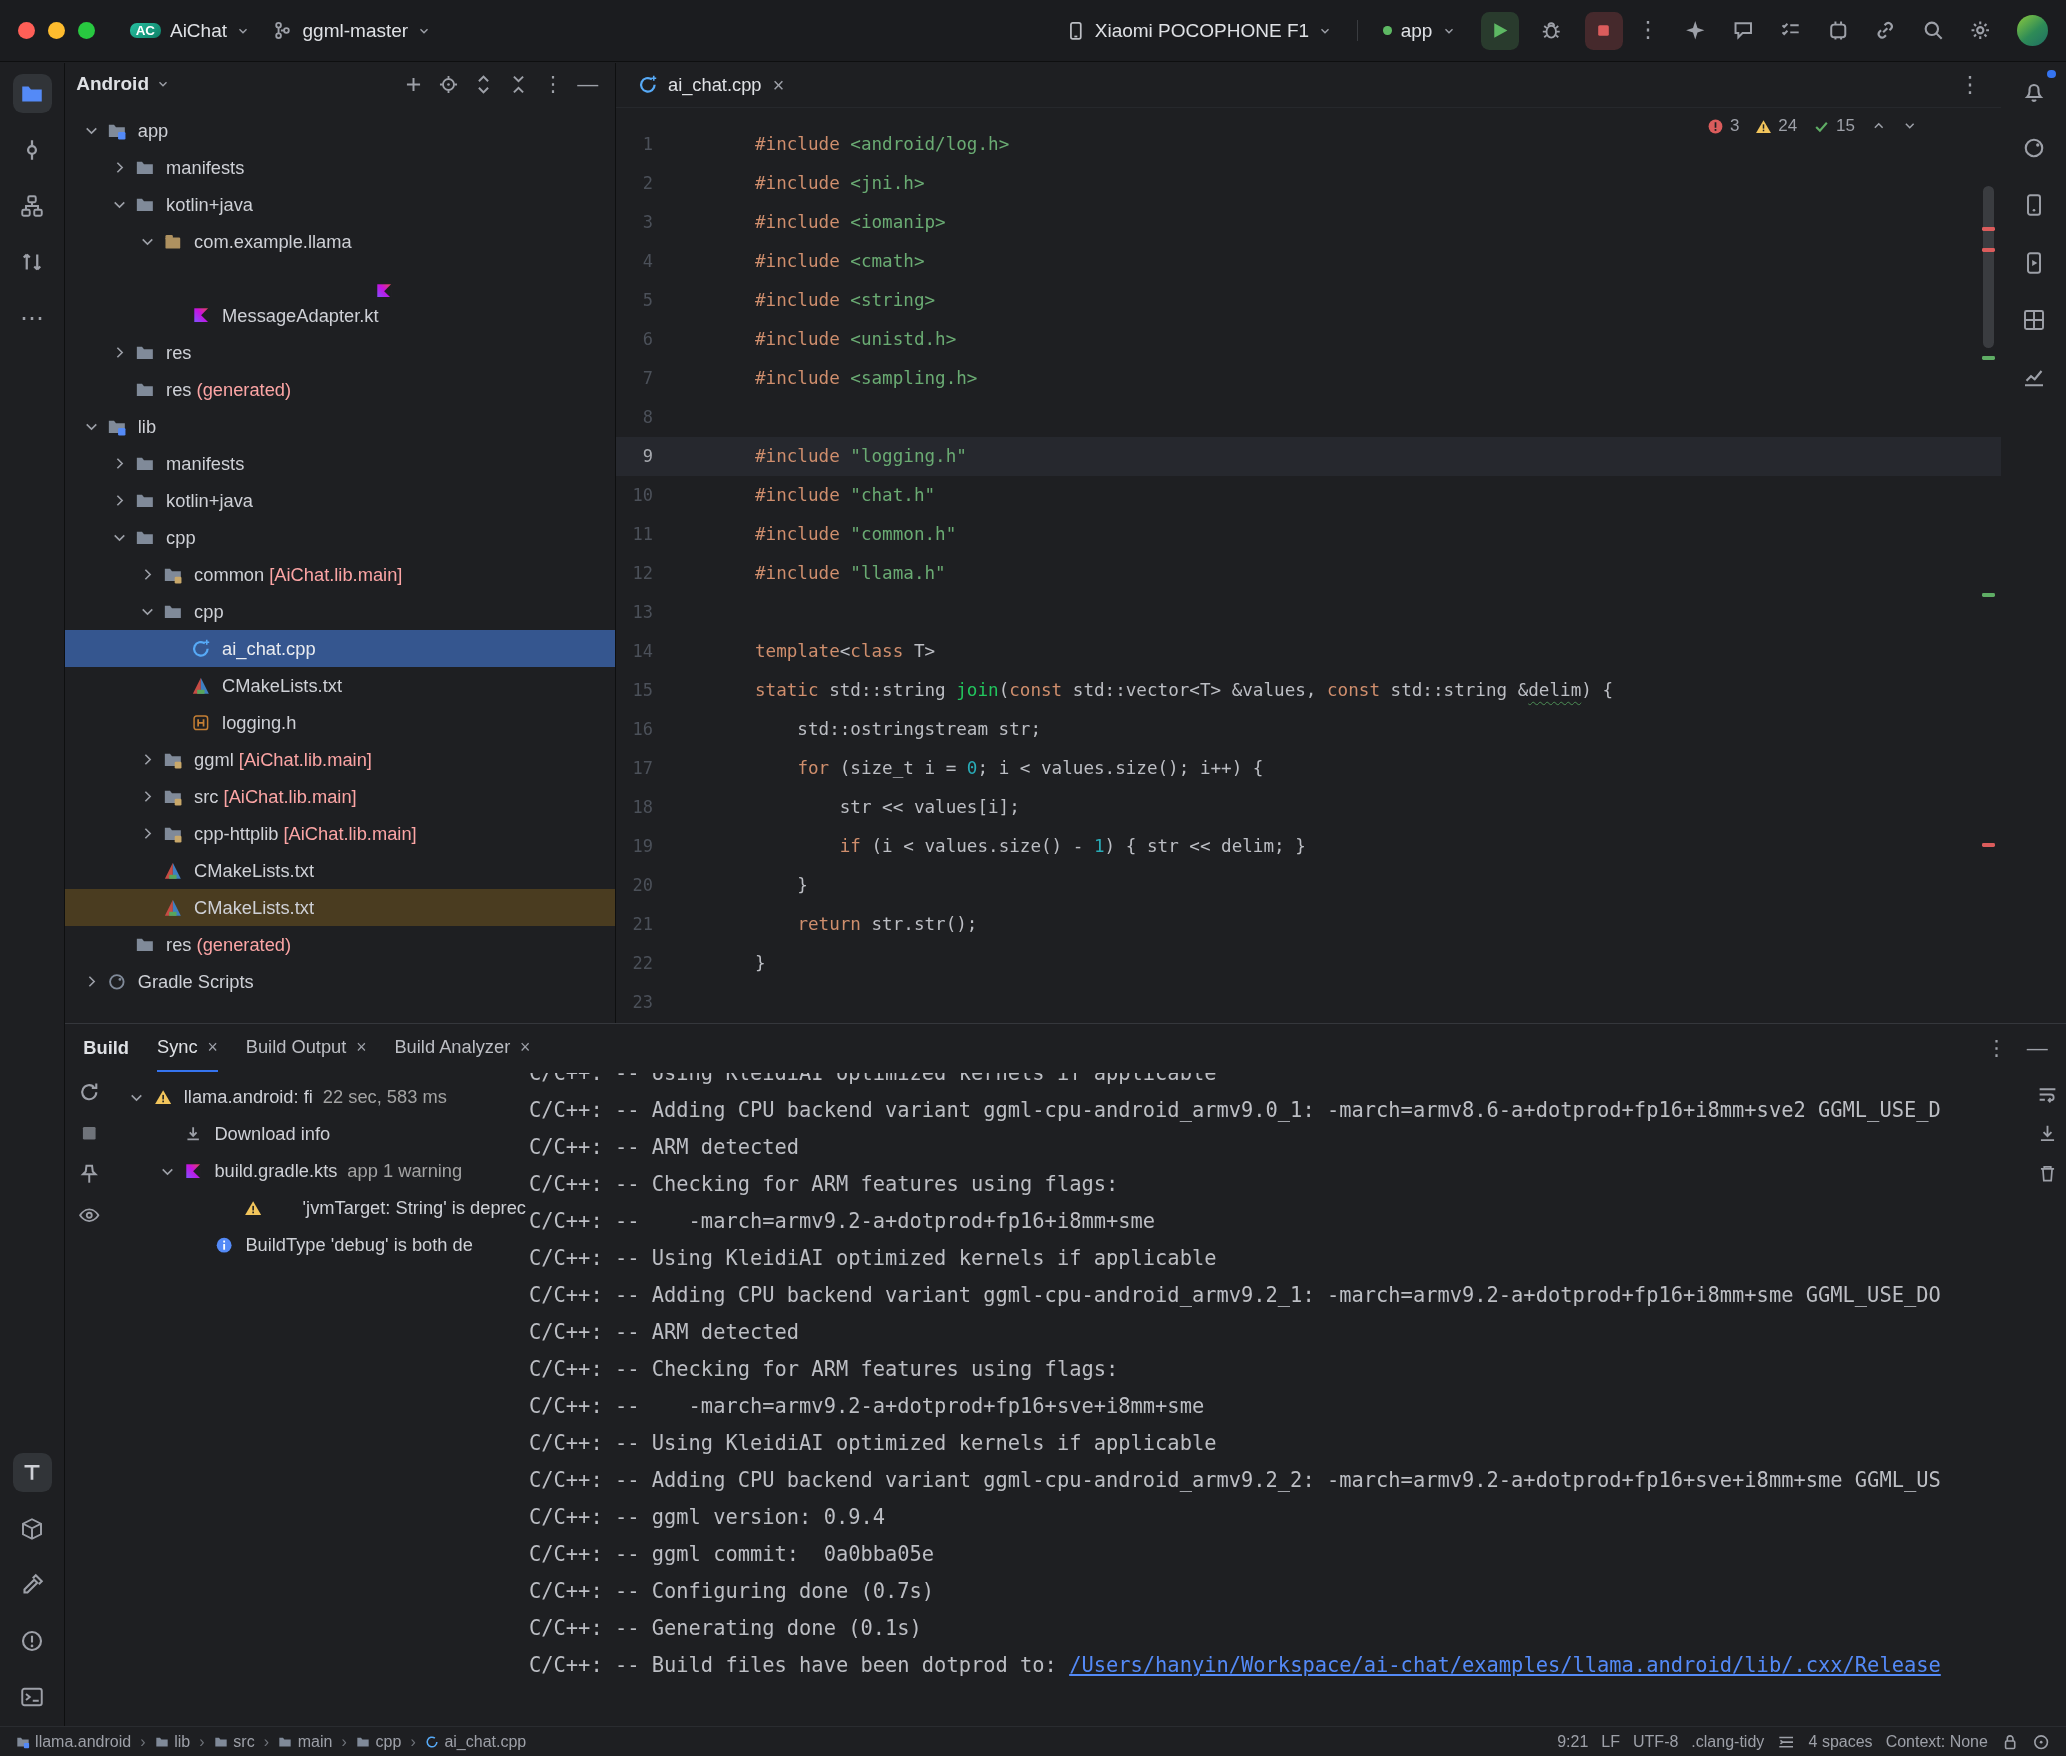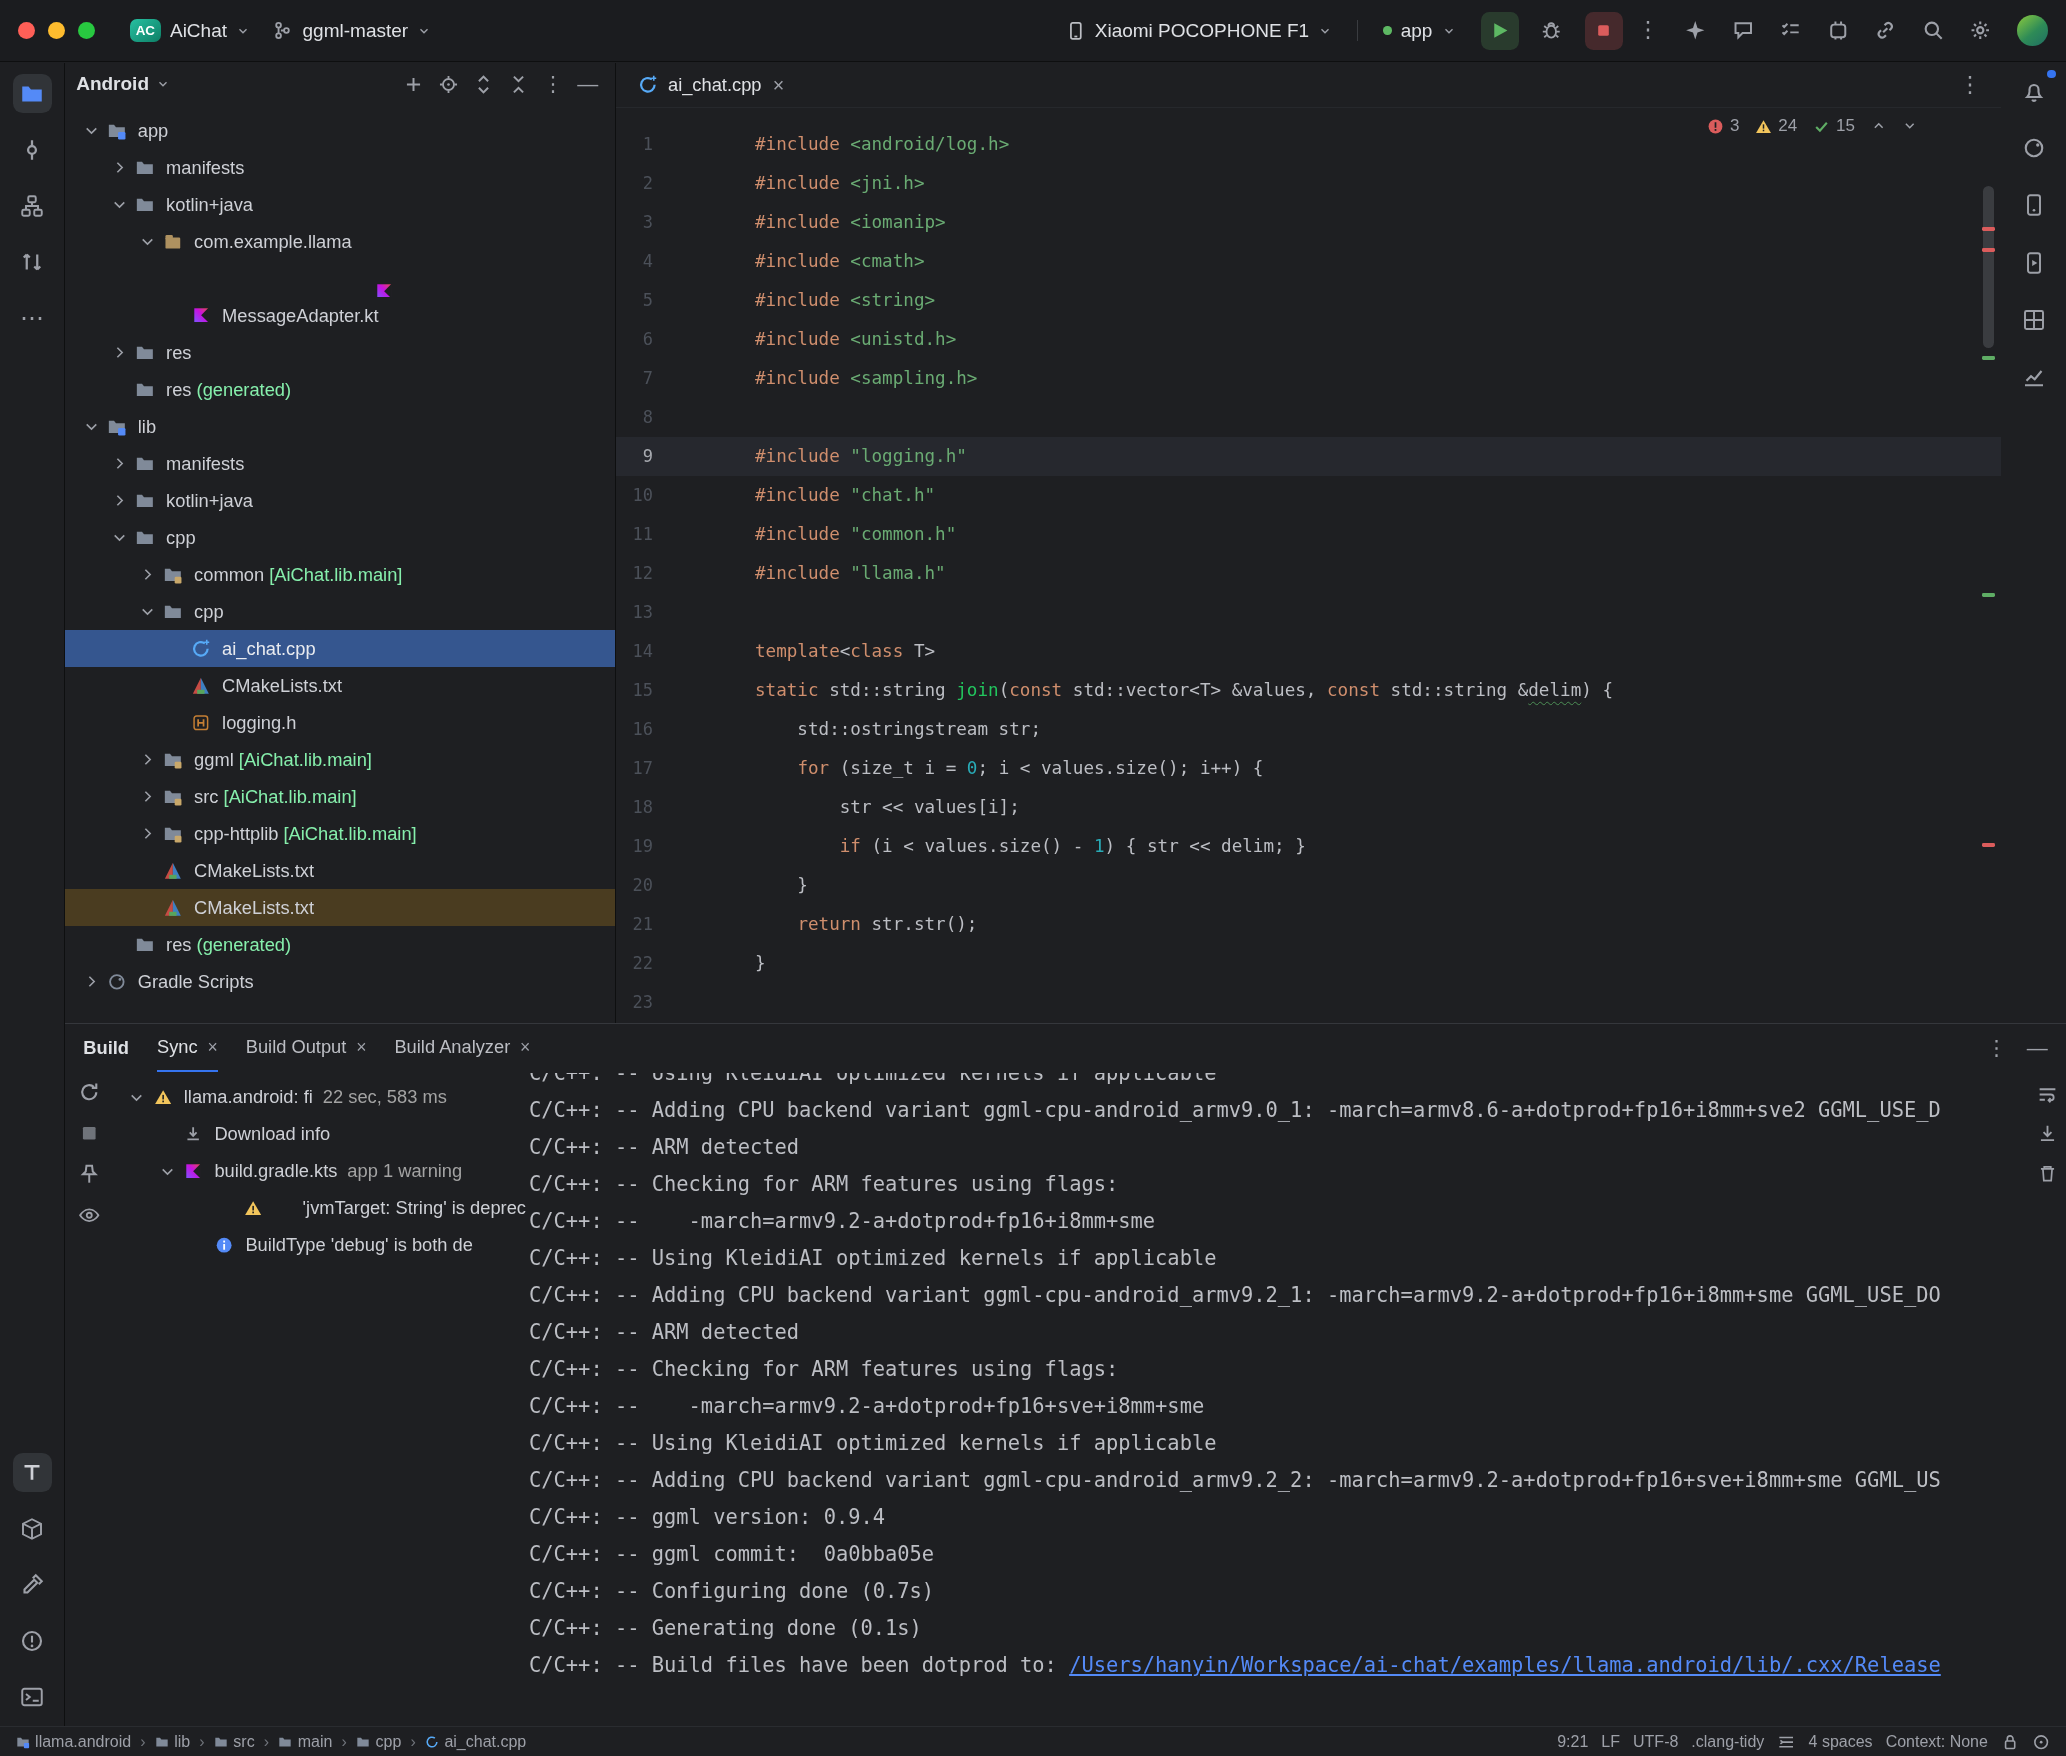--- a/index.html
+++ b/index.html
@@ -6,21 +6,21 @@
 html,body{width:2066px;height:1757px}
 body{position:relative;background:#1E1F22;color:#DFE1E5;font-family:"Liberation Sans",sans-serif;overflow:hidden}
 svg{display:block}
 .mono{font-family:"DejaVu Sans Mono",monospace}
 
 .titlebar{position:absolute;left:0;top:0;width:2066px;height:62px;background:#1B1C1F;border-bottom:0.7px solid #0E0F10;display:flex;align-items:center;padding:0 18.3px;z-index:20}
 .traffic{display:flex;gap:12.7px;margin-right:24px}
 .tl{width:17px;height:17px;border-radius:50%}
 .tl.red{background:#FF5F57}.tl.yel{background:#FEBC2E}.tl.grn{background:#28C840}
 .widget{display:flex;align-items:center;gap:9.1px;font-size:19px;padding:5.6px 11.2px;border-radius:8.4px;color:#DFE1E5;white-space:nowrap}
-.aclogo{width:31px;height:23px;border-radius:7px;background:linear-gradient(140deg,#27C0A1,#0E7F66);display:flex;align-items:center;justify-content:center;font-weight:bold;font-size:13.4px;color:#fff}
+.aclogo{width:31px;height:15px;border-radius:7px;background:linear-gradient(140deg,#27C0A1,#0E7F66);display:flex;align-items:center;justify-content:center;font-weight:bold;font-size:13.4px;color:#fff}
 .tbcenter{margin-left:auto;display:flex;align-items:center;gap:14px}
 .vdiv{width:0.7px;height:21px;background:#3A3C40}
 .grendot{width:8.4px;height:8.4px;border-radius:50%;background:#5DB863}
 .iconbtn{width:38px;height:38px;border-radius:8.4px;display:flex;align-items:center;justify-content:center}
 .runbtn{background:rgba(93,174,96,.22)}
 .stopbtn{background:rgba(219,92,92,.22)}
 .kebab{color:#9DA0A8;font-size:22.5px;line-height:1}
 .tbright{display:flex;align-items:center;gap:25px;margin-left:25px}
 .avatar{width:31px;height:31px;border-radius:50%;background:linear-gradient(140deg,#8CCB3E,#2E8B57 55%,#1F6E63);position:relative}
 
@@ -33,21 +33,21 @@
 
 .project{position:absolute;left:65px;top:63px;width:551px;height:960px;border-right:0.7px solid #0E0F10;overflow:hidden;background:#1E1F22}
 .phead{height:42px;display:flex;align-items:center;padding:0 11.2px;gap:7px}
 .ptitle{font-size:19px;font-weight:700}
 .phicons{margin-left:auto;display:flex;gap:2.8px;align-items:center}
 .phbtn{width:32px;height:32px;border-radius:7px;display:flex;align-items:center;justify-content:center;color:#9DA0A8;font-size:21px}
 .tree{padding-top:7px;font-size:18.3px}
 .trow{height:37px;display:flex;align-items:center;color:#CED0D6;white-space:nowrap;overflow:hidden}
 .trow .chev{width:27px;height:21px;flex:none;display:flex;align-items:center;justify-content:center}
 .trow .ticon{width:24px;height:21px;flex:none;display:flex;align-items:center;justify-content:center;margin-right:9.1px}
-.tsuffix{color:#86efac;white-space:pre}
+.tsuffix{color:#fca5a5;white-space:pre}
 .sel-blue{background:#35568F;color:#E9EBEF}
 .sel-amber{background:#4A3C20}
 
 .editor{position:absolute;left:616px;top:63px;right:65px;height:960px;background:#1E1F22}
 .tabbar{height:45px;border-bottom:0.7px solid #26282C;display:flex;align-items:center;padding:0 4.2px}
 .etab{height:44px;display:flex;align-items:center;gap:9.8px;padding:0 18.3px;font-size:18.3px;color:#DFE1E5}
 .etab .close{color:#9DA0A8;font-size:19.7px;margin-left:1.4px}
 .tab-kebab{margin-left:auto;margin-right:15.5px}
 .codewrap{position:absolute;top:46px;left:0;right:0;bottom:0;overflow:hidden;padding-top:15.5px}
 .crow{display:flex;height:39px;line-height:39px;font-family:"DejaVu Sans Mono",monospace}

